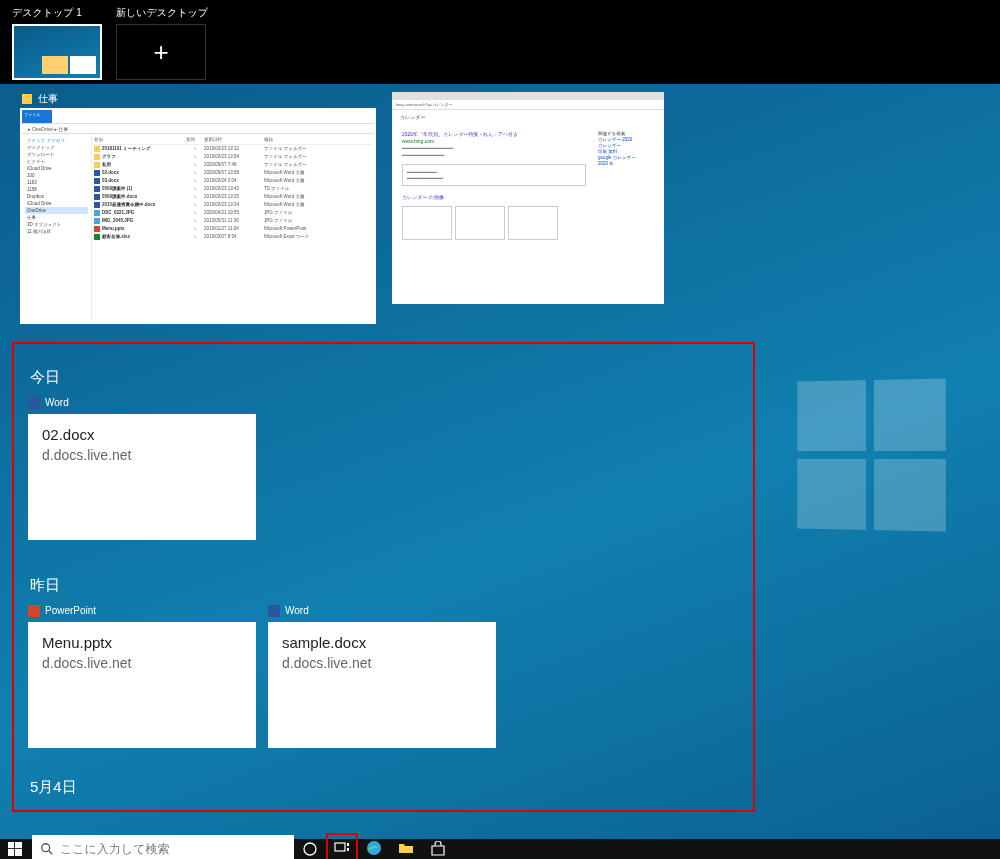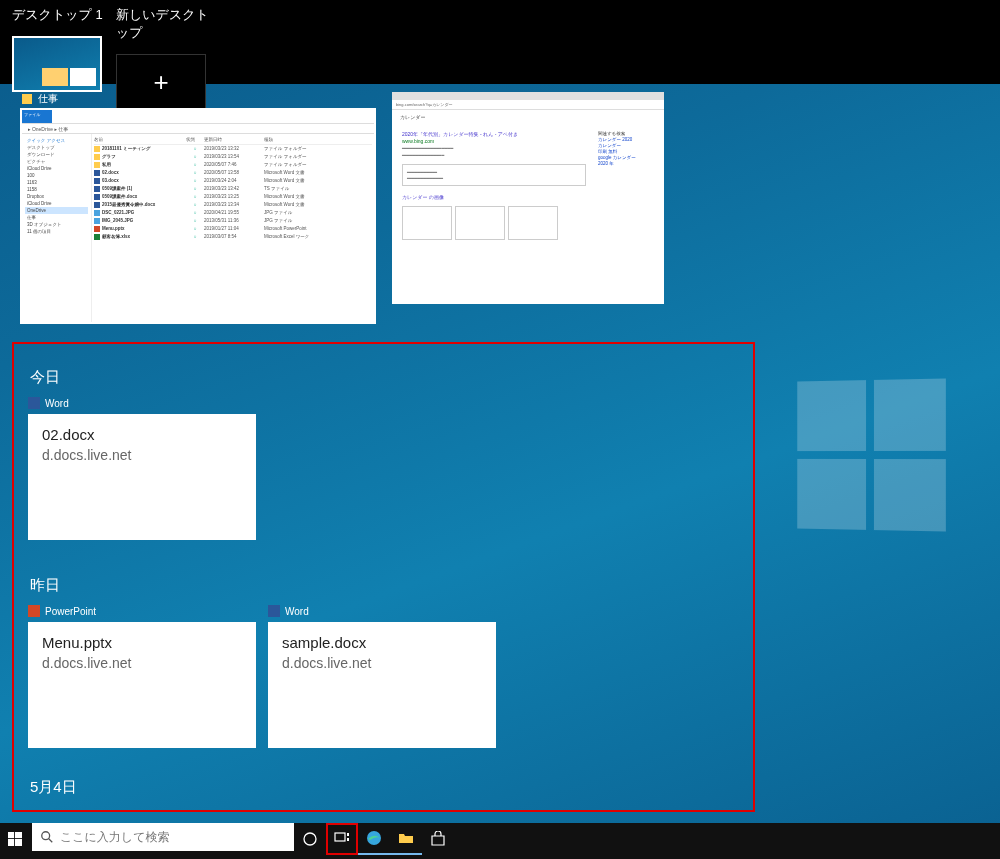--- a/index.html
+++ b/index.html
@@ -17,21 +17,21 @@
   gap: 8px; transform: perspective(500px) rotateY(-8deg);
 }
 .win-logo div { background: rgba(255,255,255,0.22); }
 
 
 .vd-strip {
   position: absolute; top: 0; left: 0; right: 0; height: 84px;
   background: #000; display: flex; gap: 10px; padding: 6px 12px;
 }
 .vd-item { width: 94px; }
-.vd-label { font-size: 13px; color: #fff; margin-bottom: 12px; }
+.vd-label { font-size: 10px; color: #fff; margin-bottom: 4px; }
 .vd-thumb {
   width: 90px; height: 56px; border: 1px solid #333;
   cursor: pointer; position: relative; overflow: hidden;
 }
 .vd-thumb.active { border: 2px solid #fff; background: linear-gradient(160deg,#0a5a8a,#1080b0); }
 .vd-thumb.active::after { content:""; position:absolute; right:4px; bottom:4px; width:26px; height:18px; background:#fff; }
 .vd-thumb.active::before { content:""; position:absolute; right:32px; bottom:4px; width:26px; height:18px; background:#ffd070; }
 .vd-thumb.dim { background: linear-gradient(160deg,#052838,#0a4258); }
 .vd-thumb.new {
   background: #000; display:flex; align-items:center; justify-content:center;
@@ -95,33 +95,33 @@
 
 .timeline {
   position: absolute; left: 12px; top: 342px;
   width: 743px; height: 470px;
   border: 2px solid #e00000;
   padding: 18px 14px;
 }
 .tl-section-h { font-size: 15px; margin: 6px 2px 10px; }
 .tl-apps { display:flex; gap:12px; flex-wrap:wrap; }
 .tl-card { width:228px; cursor:pointer; }
-.tl-card-h { display:flex; align-items:center; gap:5px; font-size:10px; margin-bottom:5px; }
+.tl-card-h { display:flex; align-items:flex-start; gap:5px; font-size:10px; margin-bottom:5px; }
 .tl-card-h .ci { width:12px; height:12px; display:inline-block; }
 .ci.word{background:#2b579a;} .ci.excel{background:#1a7f37;} .ci.ppt{background:#d24726;}
 .tl-card-body {
   background:#fff; height:126px; padding:12px 14px; color:#222;
 }
 .tl-card-body .fn { font-size:15px; margin-bottom:4px; }
 .tl-card-body .sub { font-size:14px; color:#666; }
 
 
 .taskbar {
-  position:absolute; left:0; right:0; bottom:0; height:36px;
-  background:#111; display:flex; 
+  position:absolute; left:0; right:0; bottom:0; height:20px;
+  background:#111; display:flex; align-items:center;
 }
 .tb-btn {
   height:32px; display:flex; align-items:center; justify-content:center;
   cursor:pointer; padding:0 8px;
 }
 .tb-start svg { width:14px; height:14px; }
 .tb-search {
   flex: 0 0 262px; height:28px; margin-left:2px;
   background:#fff; display:flex; align-items:center; padding:0 8px;
   cursor:text;

